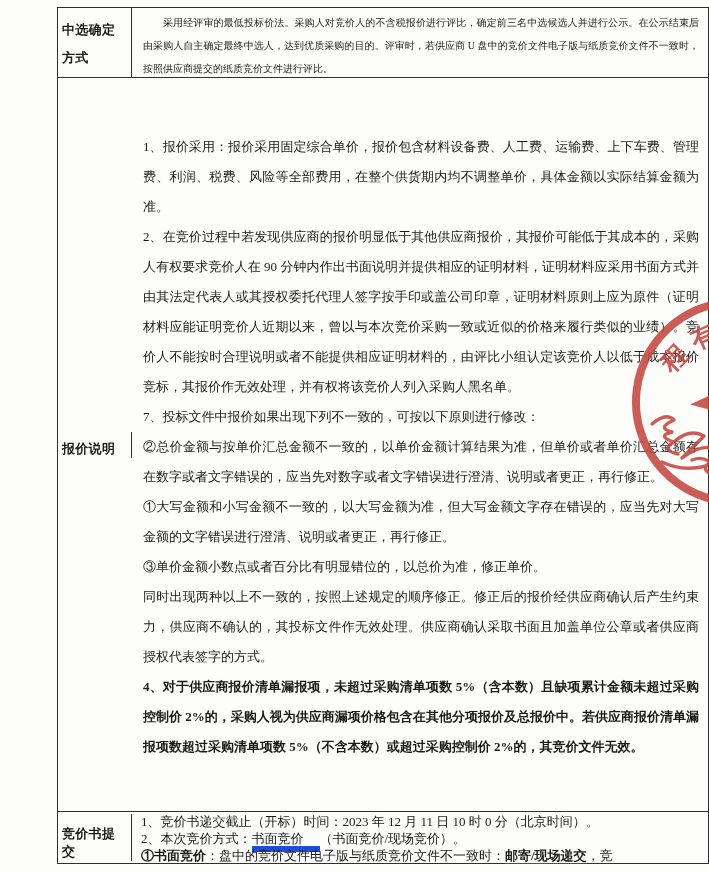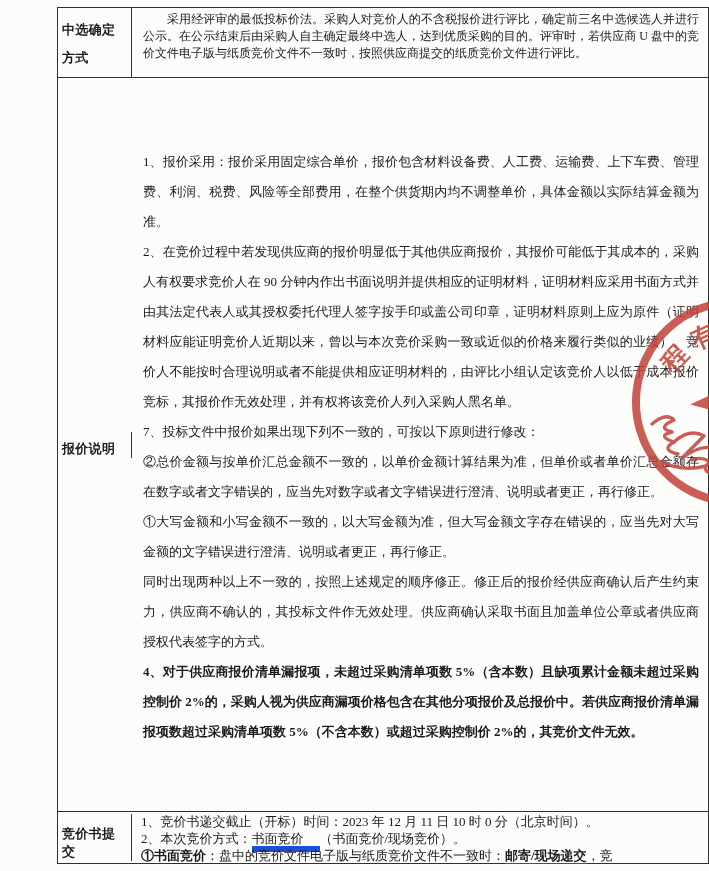--- a/index.html
+++ b/index.html
@@ -35,21 +35,21 @@
     letter-spacing: 0.3px;
   }
   .content-cell {
     flex: 1;
     box-sizing: border-box;
     overflow: hidden;
     text-align: justify;
   }
   .row-selection { height: 69px; }
   .row-selection .label-cell { padding-top: 8px; }
-  .row-selection .content-cell { font-size: 12px; line-height: 17px; padding: 3px 9px 0 11px; }
+  .row-selection .content-cell { font-size: 10px; line-height: 23px; padding: 3px 9px 0 11px; }
   .row-selection .content-cell p { margin: 0; text-indent: 2em; }
 
   .row-quotation { height: 734px; }
   .row-quotation .label-cell { padding-top: 8px; line-height: 18px; }
   .row-quotation .content-cell { font-size: 13px; line-height: 30px; padding: 5px 9px 0 11px; }
   .row-quotation .content-cell p { margin: 0; }
   .bold-par { font-weight: 700; }
 
   .row-submission { height: 52px; }
   .row-submission .label-cell { padding-top: 11px; line-height: 18px; }
@@ -83,20 +83,21 @@
     </div>
 
     <div class="row row-quotation">
       <div class="label-cell">报价说明</div>
       <div class="content-cell">
         <p>1、报价采用：报价采用固定综合单价，报价包含材料设备费、人工费、运输费、上下车费、管理费、利润、税费、风险等全部费用，在整个供货期内均不调整单价，具体金额以实际结算金额为准。</p>
         <p>2、在竞价过程中若发现供应商的报价明显低于其他供应商报价，其报价可能低于其成本的，采购人有权要求竞价人在 90 分钟内作出书面说明并提供相应的证明材料，证明材料应采用书面方式并由其法定代表人或其授权委托代理人签字按手印或盖公司印章，证明材料原则上应为原件（证明材料应能证明竞价人近期以来，曾以与本次竞价采购一致或近似的价格来履行类似的业绩）。竞价人不能按时合理说明或者不能提供相应证明材料的，由评比小组认定该竞价人以低于成本报价竞标，其报价作无效处理，并有权将该竞价人列入采购人黑名单。</p>
         <p>7、投标文件中报价如果出现下列不一致的，可按以下原则进行修改：</p>
         <p>②总价金额与按单价汇总金额不一致的，以单价金额计算结果为准，但单价或者单价汇总金额存在数字或者文字错误的，应当先对数字或者文字错误进行澄清、说明或者更正，再行修正。</p>
         <p>①大写金额和小写金额不一致的，以大写金额为准，但大写金额文字存在错误的，应当先对大写金额的文字错误进行澄清、说明或者更正，再行修正。</p>
+        <p>③单价金额小数点或者百分比有明显错位的，以总价为准，修正单价。</p>
         <p>同时出现两种以上不一致的，按照上述规定的顺序修正。修正后的报价经供应商确认后产生约束力，供应商不确认的，其投标文件作无效处理。供应商确认采取书面且加盖单位公章或者供应商授权代表签字的方式。</p>
         <p class="bold-par">4、对于供应商报价清单漏报项，未超过采购清单项数 5%（含本数）且缺项累计金额未超过采购控制价 2%的，采购人视为供应商漏项价格包含在其他分项报价及总报价中。若供应商报价清单漏报项数超过采购清单项数 5%（不含本数）或超过采购控制价 2%的，其竞价文件无效。</p>
       </div>
     </div>
 
     <div class="row row-submission">
       <div class="label-cell">竞价书提交</div>
       <div class="content-cell">
         <p class="sub-line">1、竞价书递交截止（开标）时间：2023 年 12 月 11 日 10 时 0 分（北京时间）。</p>
         <p class="sub-line"><span>2、本次竞价方式：</span><span class="u-seg u-gap">书面竞价</span><span>（书面竞价/现场竞价）。</span></p>

